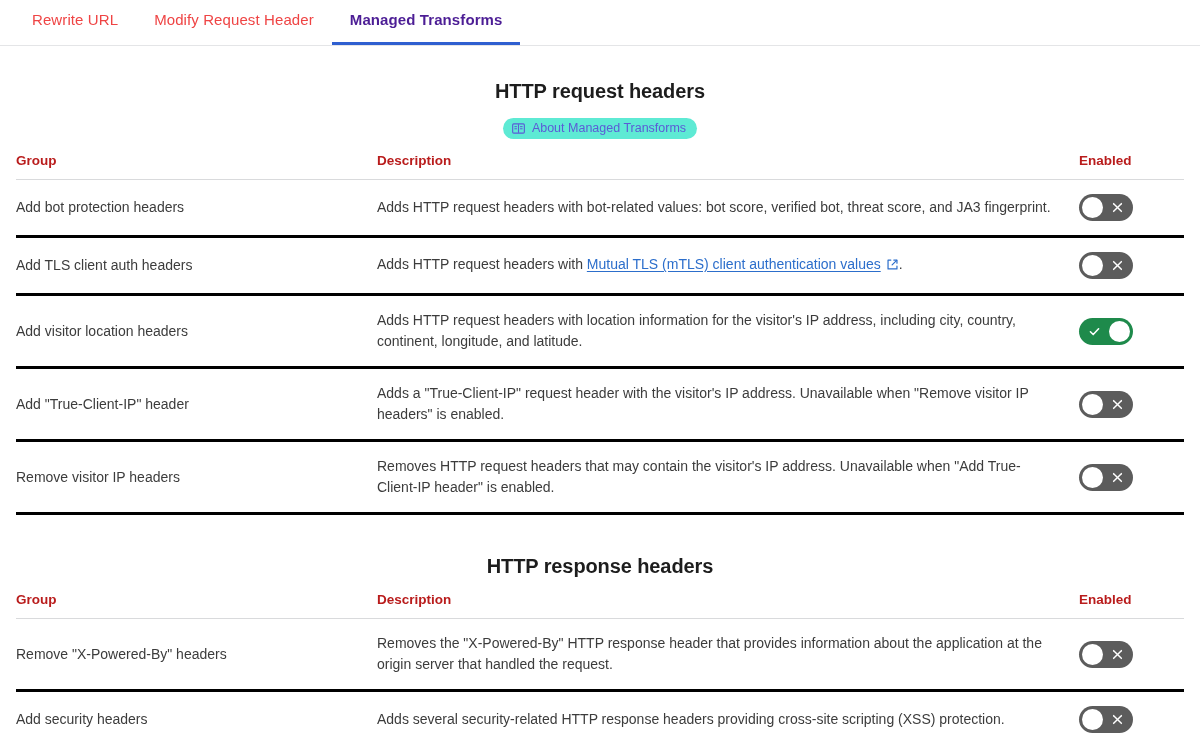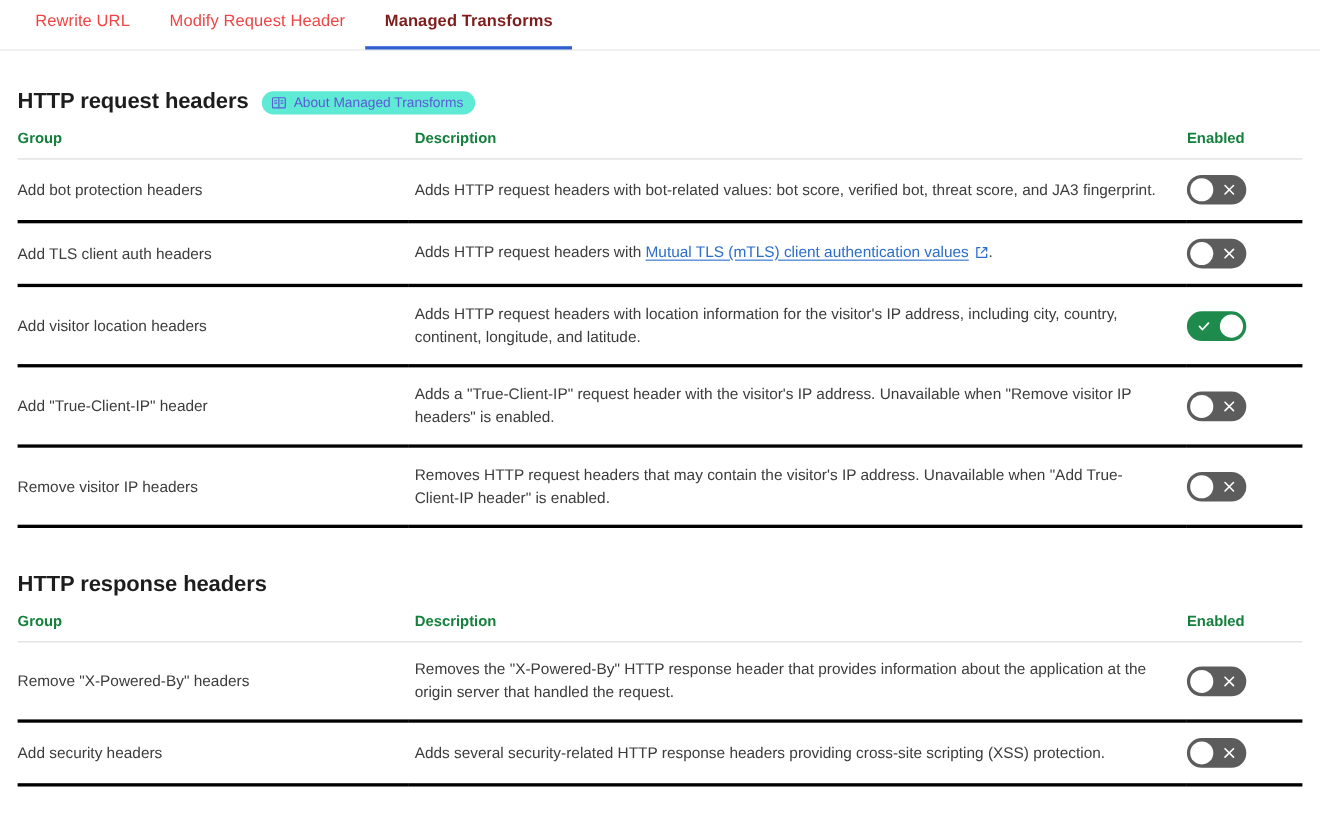--- a/index.html
+++ b/index.html
@@ -28,31 +28,32 @@
     color: #ef4444;
     padding: 10px 18px 12px 18px;
     line-height: 20px;
     white-space: nowrap;
     cursor: pointer;
     border-bottom: 3px solid transparent;
     margin-bottom: -1px;
     letter-spacing: .1px;
   }
   .tab.active {
-    color: #7f1d1d;
+    color: #4c1d95;
     font-weight: 700;
     border-bottom-color: #2f5fd0;
   }
 
   
   .section { padding: 0 16px; }
   .section-head {
     display: flex;
     align-items: center;
     gap: 12px;
+    flex-direction: column;
   }
   #sec-request .section-head { margin-top: 34px; }
   #sec-response .section-head { margin-top: 40px; }
   .section-title {
     font-size: 20px;
     font-weight: 700;
     color: #1d1d1d;
     letter-spacing: -.1px;
   }
 
@@ -79,21 +80,21 @@
     table-layout: fixed;
   }
   col.c-group { width: 355px; }
   col.c-desc  { width: 708px; }
   col.c-en    { width: 105px; }
 
   thead th {
     text-align: left;
     font-size: 13.5px;
     font-weight: 700;
-    color: #15803d;
+    color: #b91c1c;
     padding: 0 0 11px 0;
     border-bottom: 1px solid #d9dadc;
     vertical-align: bottom;
   }
   thead th.th-desc { padding-left: 6px; margin-top: 13px; }
 
   tbody td {
     border-bottom: 3px solid #000000;
     font-size: 14px;
     color: #3c3c3c;

